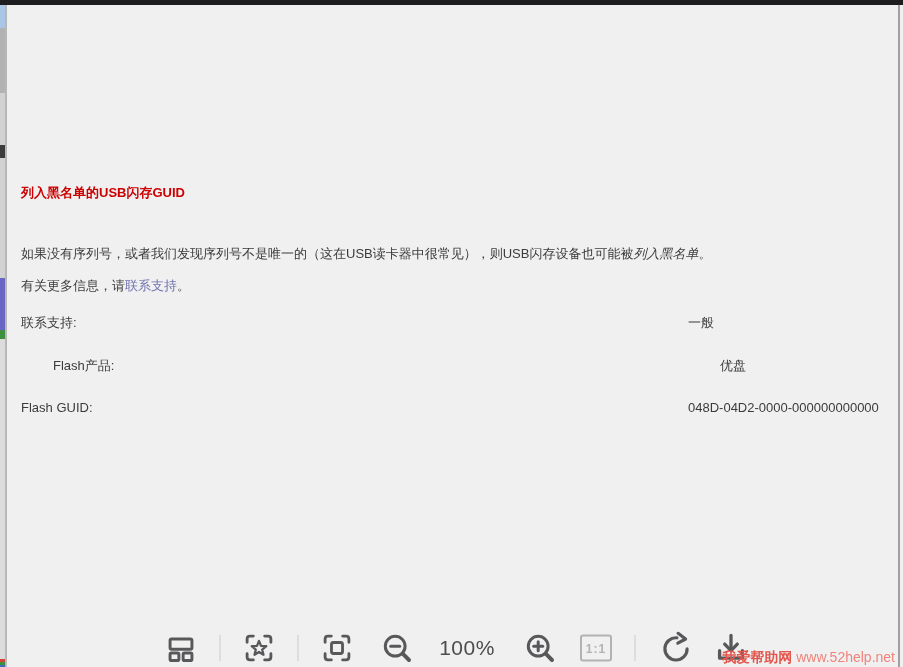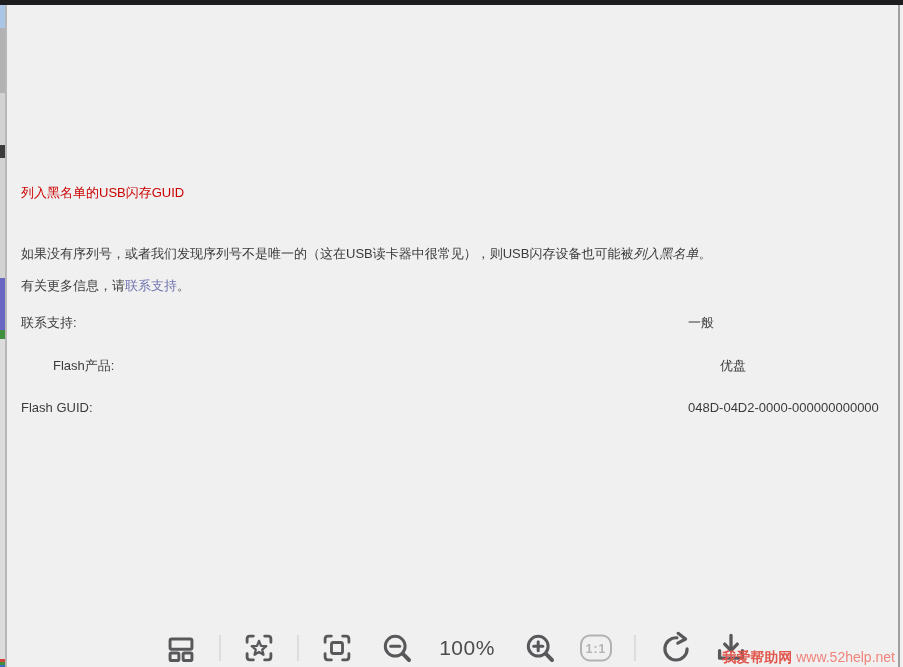--- a/index.html
+++ b/index.html
@@ -19,21 +19,21 @@
   .sliver .seg { position:absolute; left:0; width:5px; }
   .sliver-edge { position:absolute; left:5px; top:0; width:2px; height:667px;
                  background:#b7b7b8; z-index:4; }
 
   
   .right-border { position:absolute; top:5px; right:3px; width:2px; height:662px;
                   background:var(--border_right,#9fa0a1); z-index:4; }
 
   
   .article-title { position:absolute; left:21px; top:184px;
-                   font-size:13px; font-weight:normal;
+                   font-size:13px; font-weight:bold;
                    color:var(--accent_red,#cc0001); white-space:nowrap; }
   .para { position:absolute; left:21px; color:var(--text,#3b3b3b);
           font-size:13px; white-space:nowrap; }
   .para em { font-style:italic; }
   .p1 { top:211px; } .p2 { top:245px; } .p3 { top:277px; }
   .support-link { color:var(--link,#7173ae); text-decoration:none; cursor:pointer; }
 
   .field-label { position:absolute; left:21px; font-size:13px;
                  color:var(--text,#3b3b3b); white-space:nowrap; }
   .field-value { position:absolute; left:688px; font-size:13px;
@@ -44,21 +44,21 @@
   .toolbar { position:absolute; left:0; top:628px; width:896px; height:40px; z-index:3; }
   .tb { position:absolute; top:50%; transform:translate(-50%,-50%);
         color:var(--icon,#58585a); display:flex; align-items:center;
         justify-content:center; cursor:pointer; background:none; border:none; }
   .tb svg { display:block; }
   .tb-div { position:absolute; top:50%; transform:translate(-50%,-50%);
             width:1px; height:26px; background:var(--divider,#c9c9c9); }
   .zoom-level { position:absolute; top:50%; transform:translate(-50%,-50%);
                 font-size:21px; color:#4c4c4e; letter-spacing:0.5px; }
   .one-one { width:32px; height:27px; border:2px solid var(--icon_disabled,#b2b2b2);
-             border-radius:10px; color:var(--icon_disabled,#b2b2b2);
+             border-radius:3px; color:var(--icon_disabled,#b2b2b2);
              font-size:12px; font-weight:bold; letter-spacing:1px; }
 
   
   .watermark { position:absolute; right:8px; bottom:0px; font-size:14px;
                white-space:nowrap; z-index:6; }
   .wm-name { color:var(--watermark_strong,#e2574d); font-weight:bold; }
   .wm-url  { color:var(--watermark_light,#f0837a); }
 </style>
 </head>
 <body>

